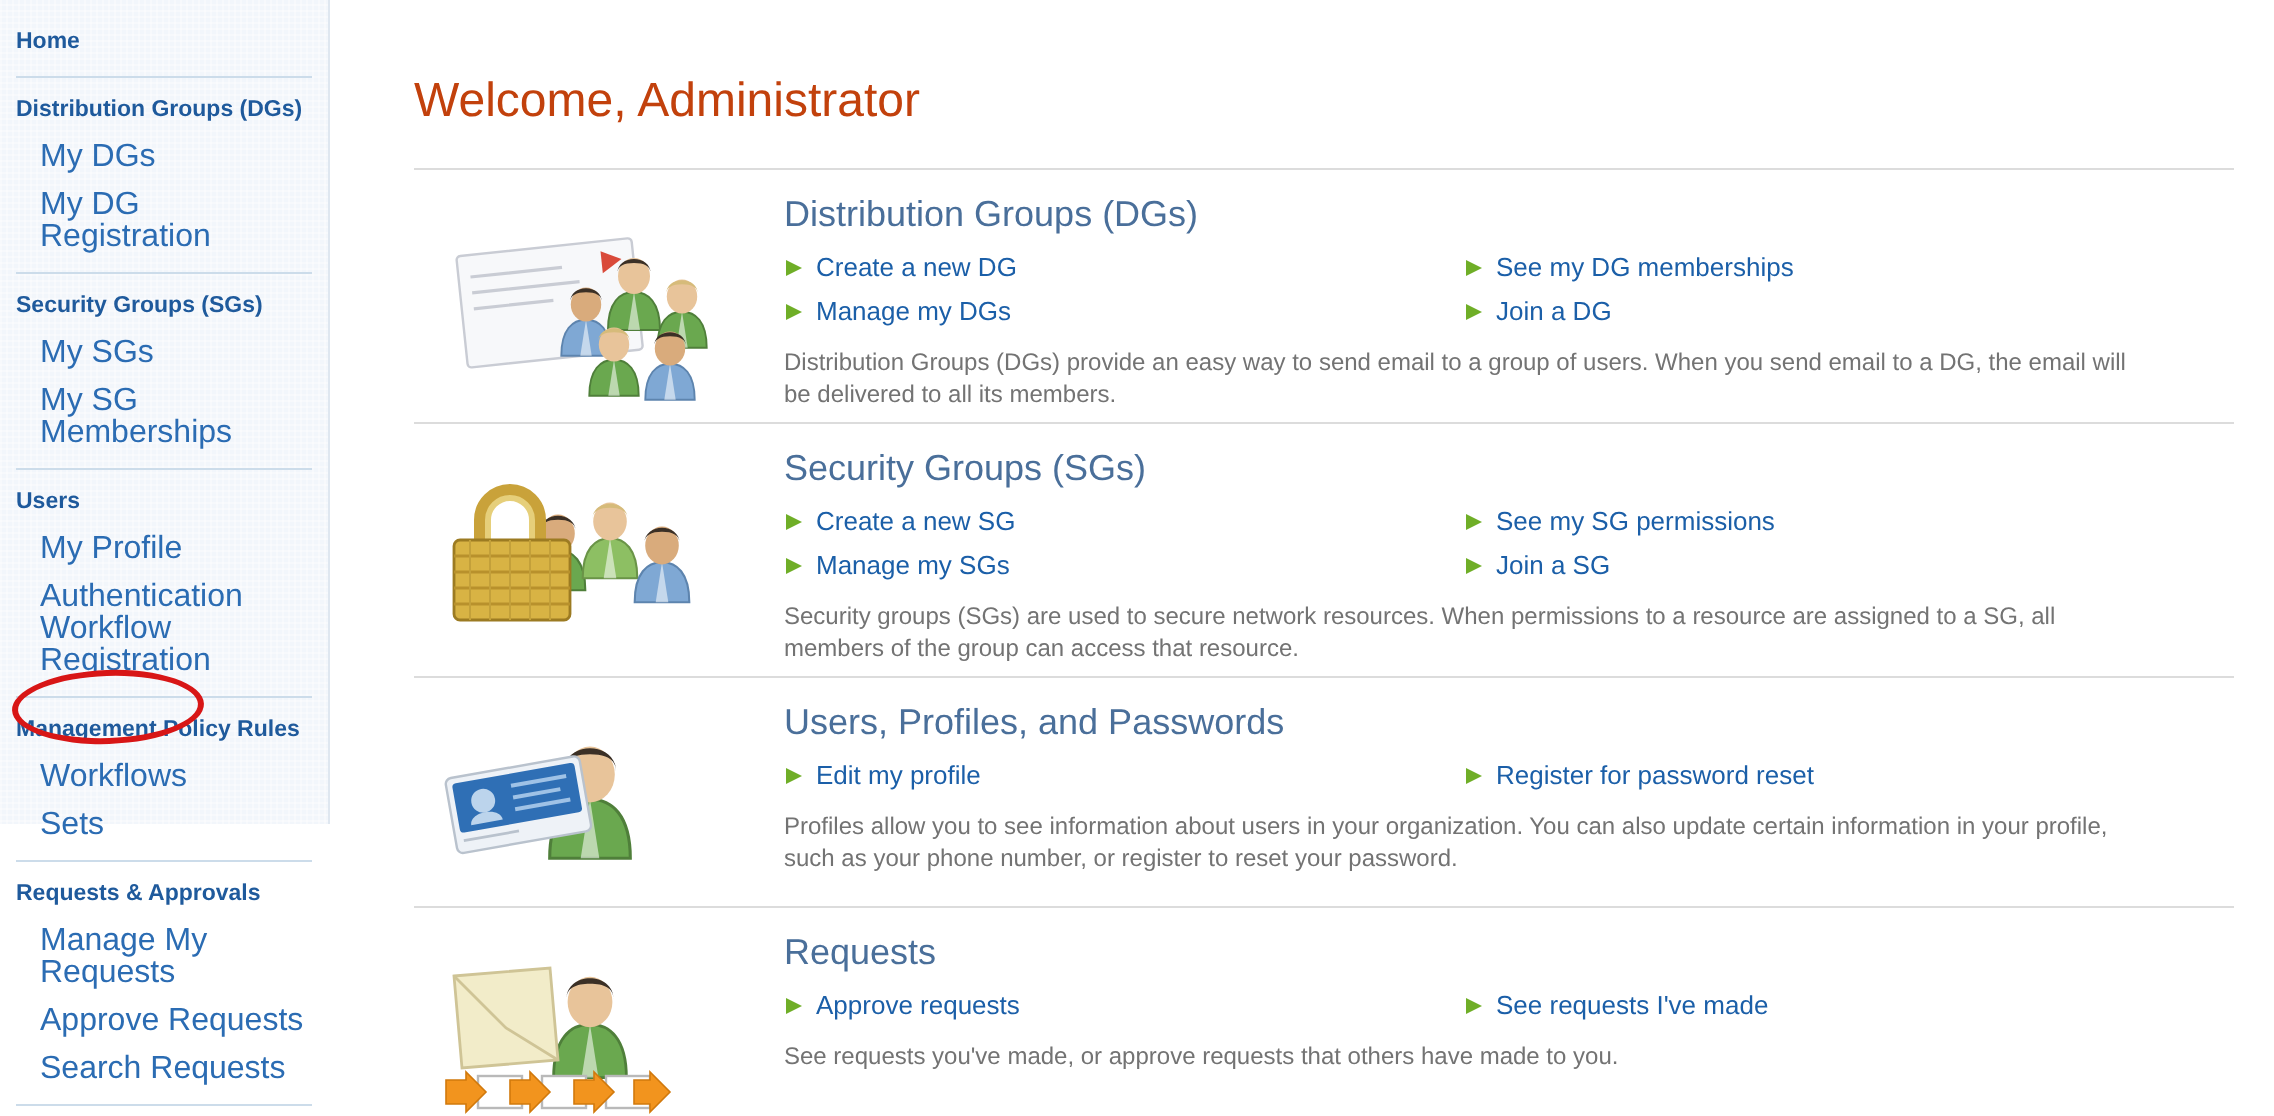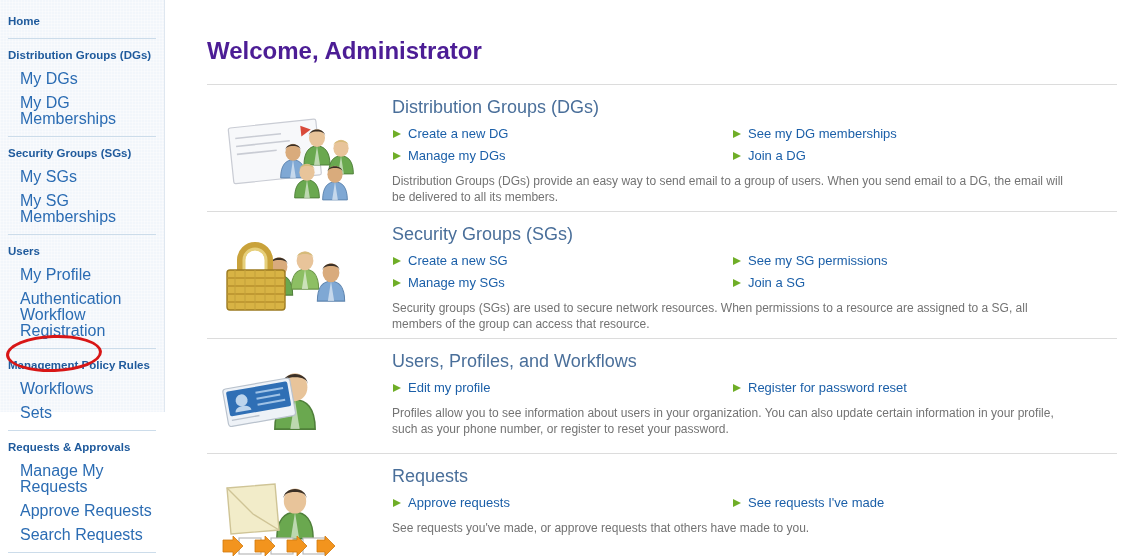--- a/index.html
+++ b/index.html
@@ -73,23 +73,23 @@
 
   
   #main {
     flex: 1;
     height: 558px;
     box-sizing: border-box;
     overflow: hidden;
     background: #fff;
   }
   #page-title {
-    color: #4c1d95;
+    color: #c2410c;
     font-size: 24px;
-    font-weight: bold;
+    font-weight: normal;
     padding: 20px 0 0 42px;
     line-height: 30px;
   }
   #title-rule {
     height: 1px;
     background: #dcdcdc;
     margin: 18px 20px 0 42px;
   }
 
   .section {
@@ -160,21 +160,21 @@
 
   <nav id="sidebar">
     <div id="sidebar-groups">
         <div class="nav-group">
           <div class="nav-head">Home</div>
         </div>
         <div class="nav-sep"></div>
         <div class="nav-group">
           <div class="nav-head">Distribution Groups (DGs)</div>
           <div class="nav-item">My DGs</div>
-          <div class="nav-item">My DG Memberships</div>
+          <div class="nav-item">My DG Registration</div>
         </div>
         <div class="nav-sep"></div>
         <div class="nav-group">
           <div class="nav-head">Security Groups (SGs)</div>
           <div class="nav-item">My SGs</div>
           <div class="nav-item">My SG Memberships</div>
         </div>
         <div class="nav-sep"></div>
         <div class="nav-group">
           <div class="nav-head">Users</div>
@@ -377,21 +377,21 @@
                 <rect x="8" y="28" width="68" height="38" rx="3" fill="#eef2f7" stroke="#b9c2cd" stroke-width="1.2"></rect>
                 <rect x="11" y="31" width="62" height="25" rx="2" fill="#2f6fb5"></rect>
                 <circle cx="25" cy="42" r="6" fill="#bcd4ec"></circle>
                 <path d="M17 53 C17 46 33 46 33 53 Z" fill="#bcd4ec"></path>
                 <path d="M40 37 H68 M40 43 H64 M40 49 H68" stroke="#9fc2e6" stroke-width="2"></path>
                 <path d="M12 60 H40" stroke="#b9c2cd" stroke-width="1.4"></path>
               </g>
             </svg>
           </div>
           <div class="sec-body">
-            <div class="sec-title">Users, Profiles, and Workflows</div>
+            <div class="sec-title">Users, Profiles, and Passwords</div>
             <div class="link-cols">
               <div class="link-col first">
                 <div class="linkrow">
                   <span class="bullet">
                     <svg width="10" height="10" viewBox="0 0 10 10">
                       <path d="M1 1 L9 5 L1 9 Z" fill="#6fae27"></path>
                     </svg>
                   </span>
                   <a>Edit my profile</a>
                 </div>

